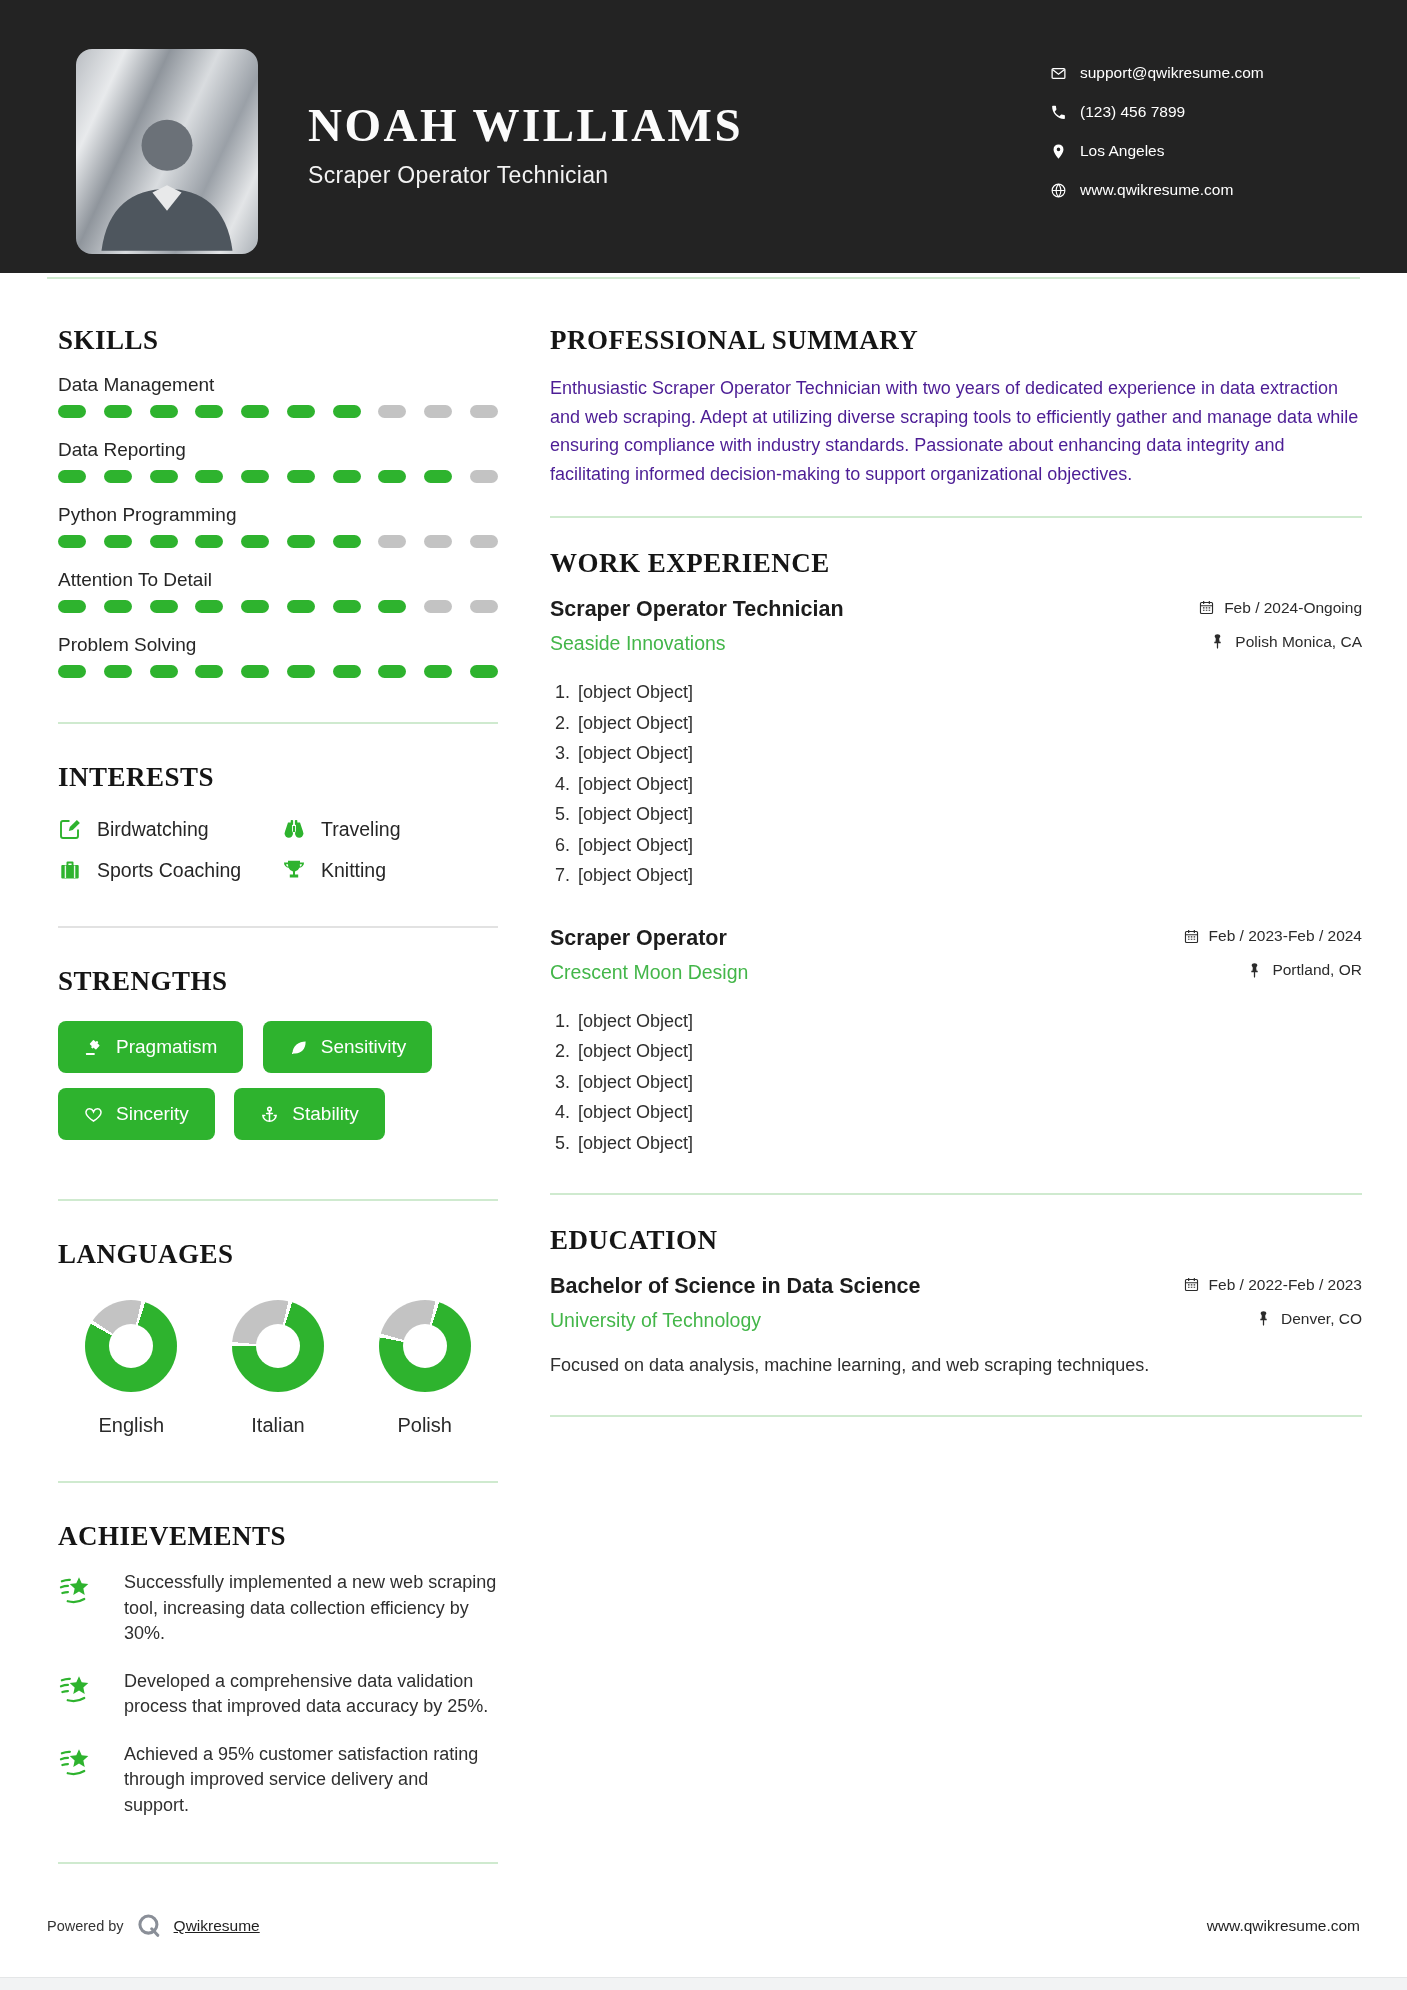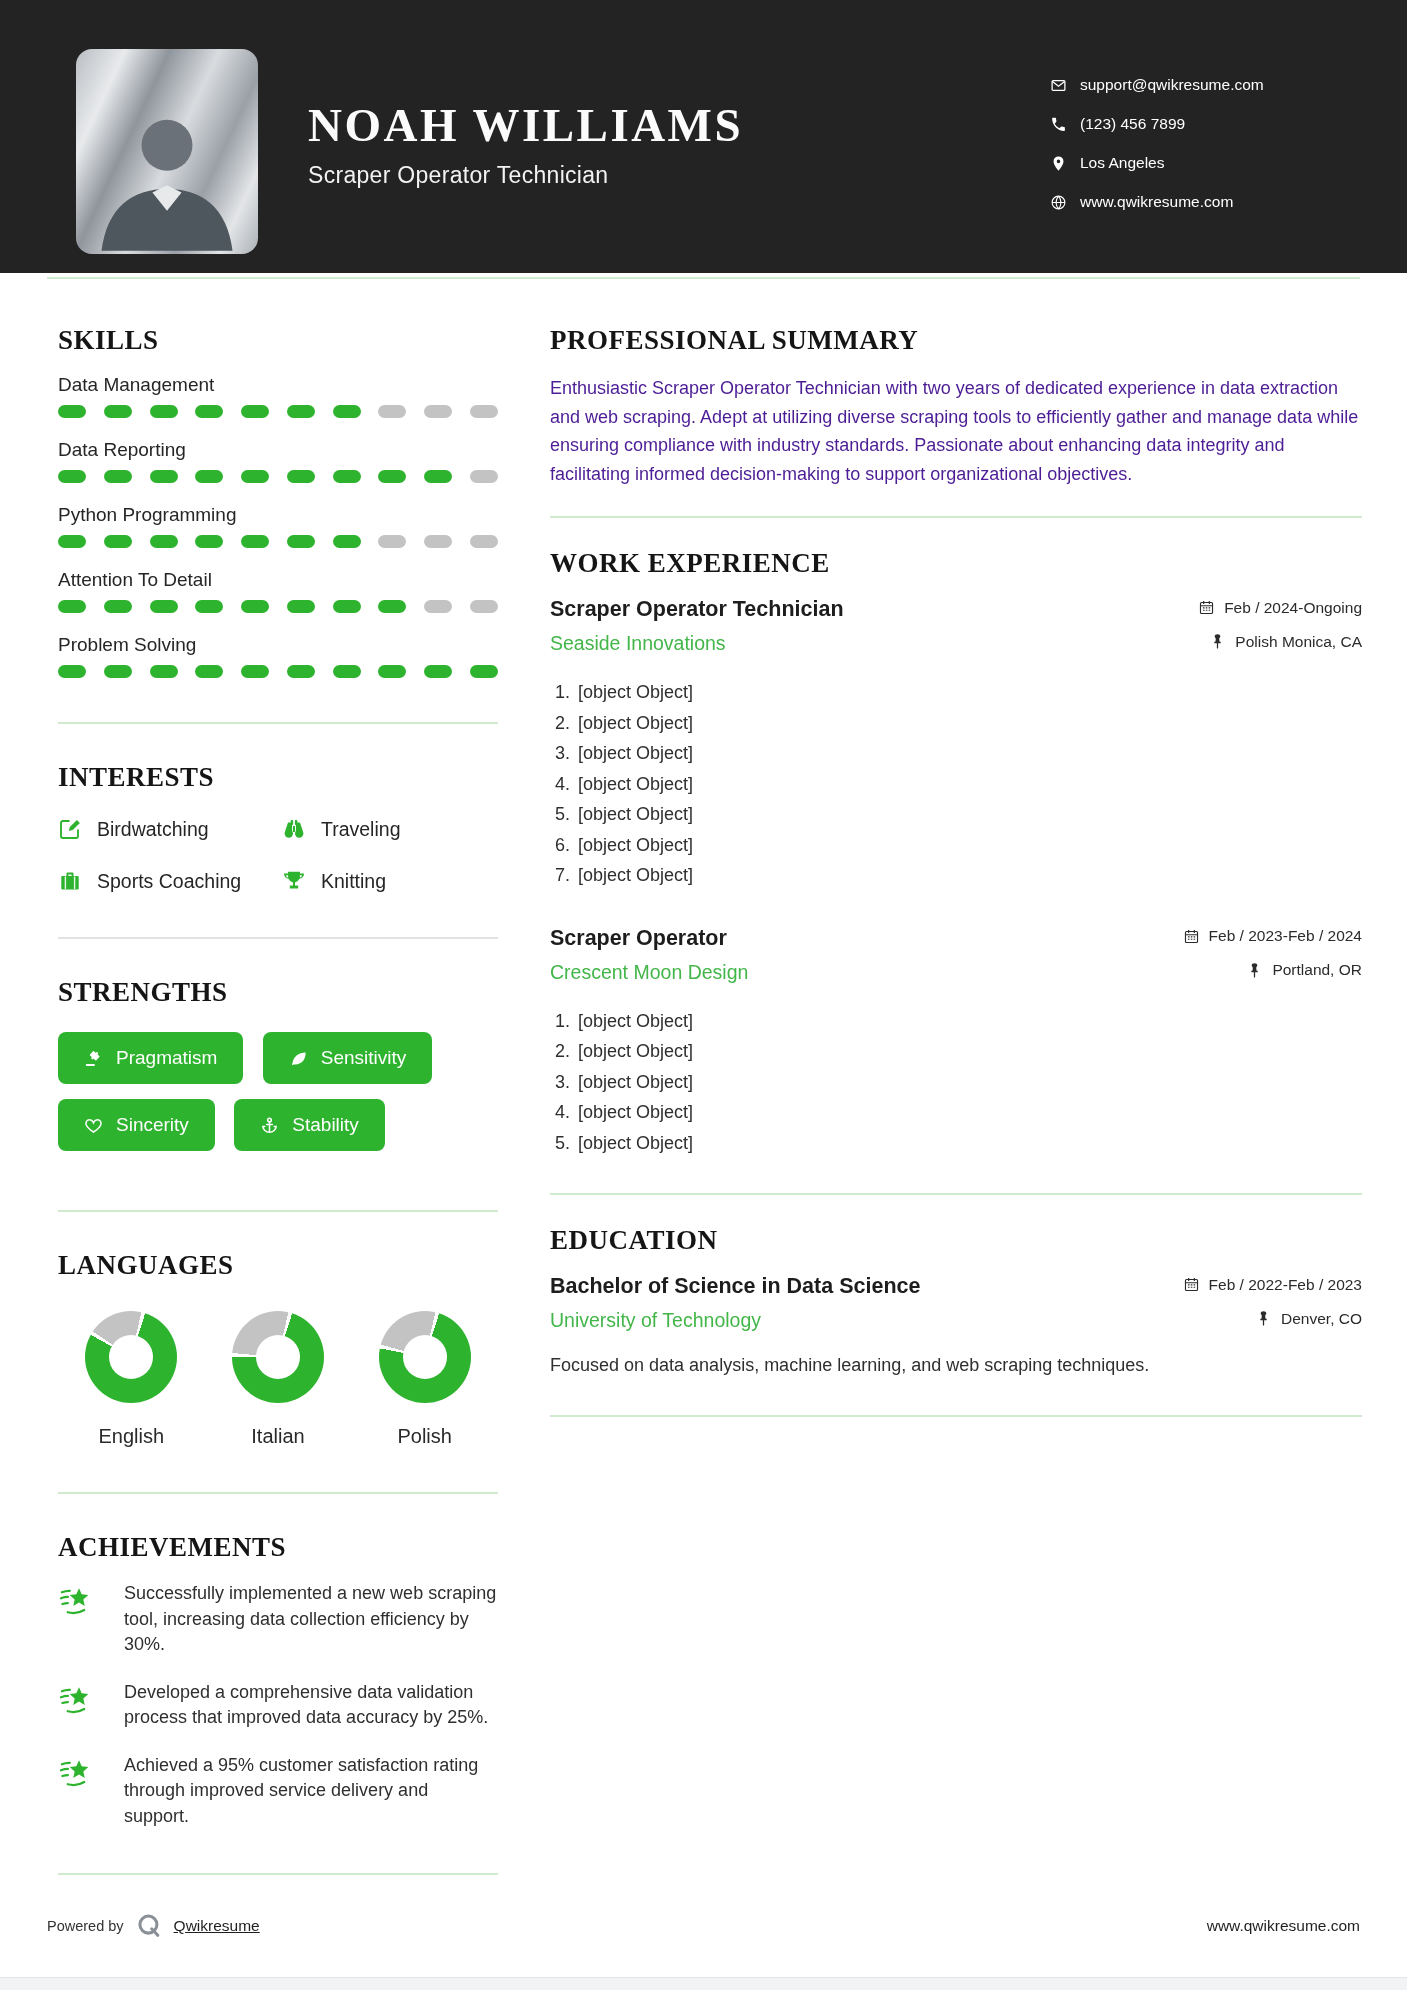--- a/index.html
+++ b/index.html
@@ -8,21 +8,21 @@
 
   
   .header{height:273px;background:#232323;position:relative;}
   .photo{position:absolute;left:76px;top:49px;width:182px;height:205px;border-radius:16px;
          overflow:hidden;background:linear-gradient(115deg,#b9bdc2 0%,#e8eaec 18%,#8f959c 34%,#d9dcdf 52%,#9aa0a7 70%,#e3e5e7 86%,#aab0b6 100%);}
   .photo svg{position:absolute;left:0;bottom:-6px;width:100%;height:80%;}
   .id-block{position:absolute;left:308px;top:100px;}
   .person-name{font-family:"Liberation Serif",serif;font-weight:700;font-size:47px;line-height:50px;
                color:#fbfbfb;letter-spacing:2.5px;}
   .person-title{font-size:23px;color:#f2f2f2;margin-top:12px;letter-spacing:.3px;}
-  .contact{position:absolute;left:1050px;top:76px;}
+  .contact{position:absolute;left:1050px;top:64px;}
   .contact-row{display:flex;align-items:center;gap:13px;margin-bottom:21px;color:#ffffff;font-size:15.5px;}
   .contact-row .icn{width:17px;height:17px;flex:none;color:#ffffff;}
   .icn svg{display:block;width:100%;height:100%;}
   .header-line{height:2px;background:#cfeacf;margin:4px 47px 0 47px;}
 
   
   .main{display:flex;gap:52px;padding:46px 45px 0 58px;align-items:flex-start;}
   .col-left{width:440px;flex:none;}
   .col-right{width:812px;flex:none;}
   h2.sec{font-family:"Liberation Serif",serif;font-size:27px;font-weight:700;color:#151515;
@@ -34,21 +34,21 @@
   .col-right .divider{margin:28px 0 30px 0;}
 
   
   .skill{margin-bottom:21px;}
   .skill-name{font-size:19px;color:#262626;margin-bottom:9px;}
   .skill-bar{display:flex;justify-content:space-between;}
   .skill-bar .seg{width:28px;height:13px;border-radius:7px;background:#c3c3c3;}
   .skill-bar .seg.on{background:#2eb32e;}
 
   
-  .interests-grid{display:grid;grid-template-columns:224px 1fr;row-gap:28px;margin-top:24px;}
+  .interests-grid{display:grid;grid-template-columns:224px 1fr;row-gap:17px;margin-top:24px;}
   .interest{display:flex;align-items:center;gap:15px;}
   .interest .icn{width:24px;height:24px;color:#2eb32e;flex:none;}
   .interest-label{font-size:19.5px;color:#262626;}
 
   
   .strengths{margin-top:24px;}
   .strength-btn{display:inline-flex;align-items:center;gap:13px;background:#2eb32e;color:#ffffff;
                 font-size:19px;height:52px;padding:0 26px;border-radius:8px;margin:0 15px 15px 0;}
   .strength-btn .icn{width:19px;height:19px;color:#ffffff;flex:none;}
 

